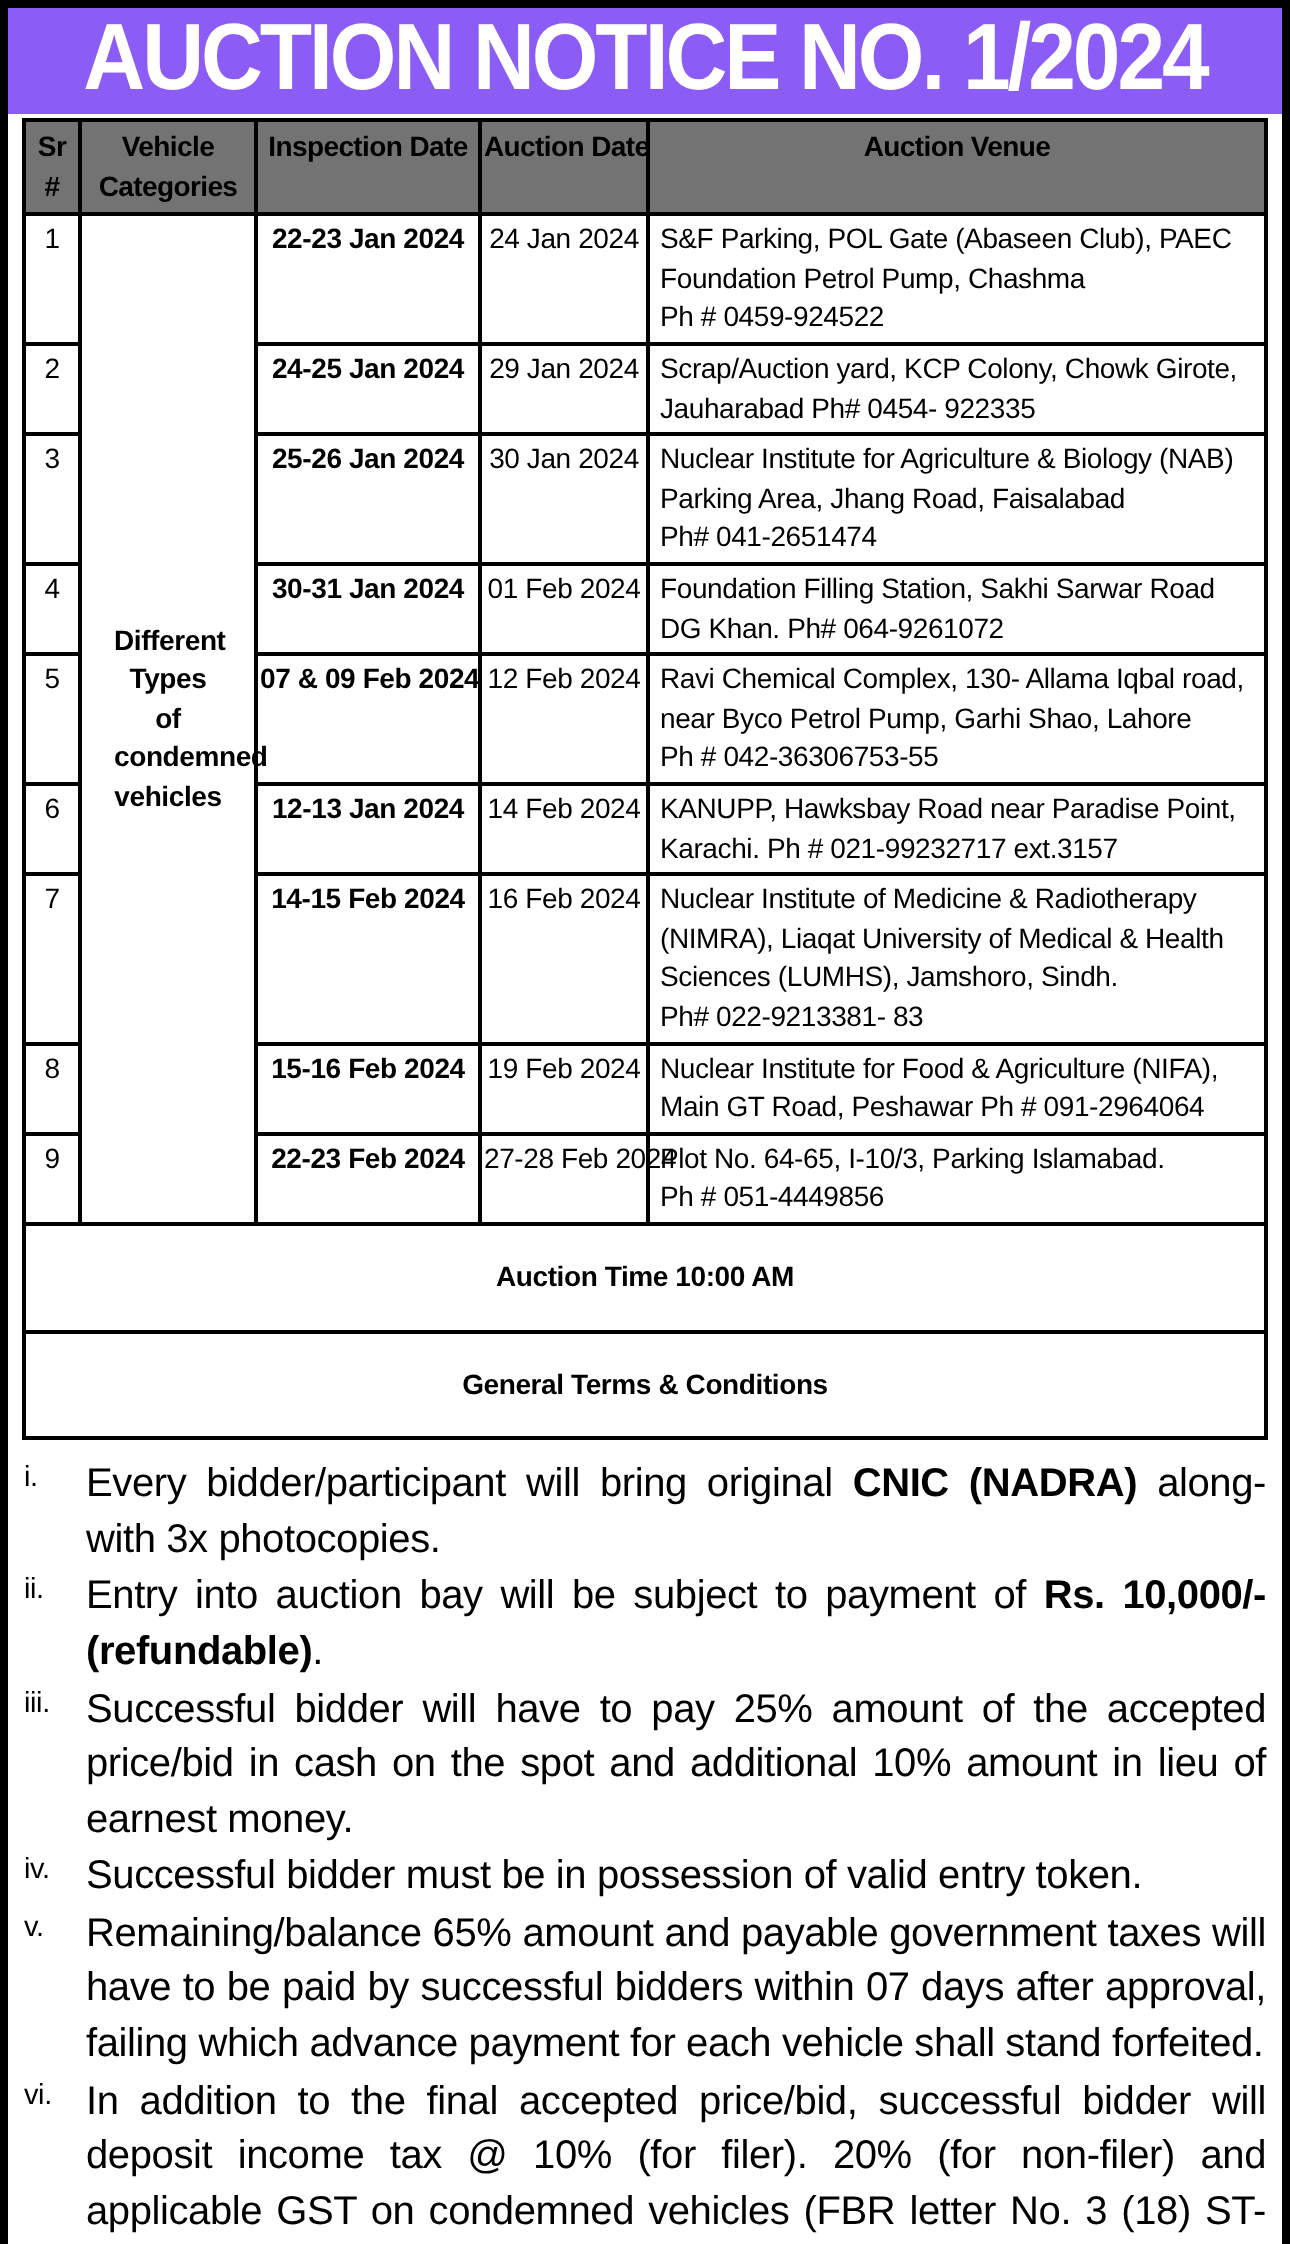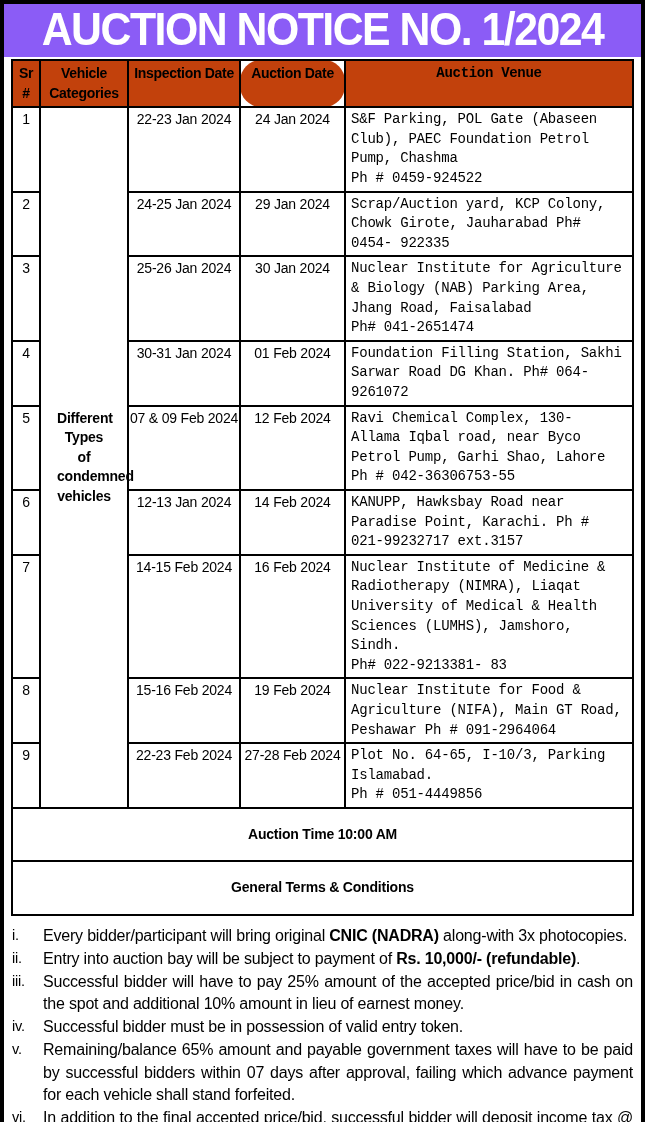--- a/index.html
+++ b/index.html
@@ -42,40 +42,40 @@
     table-layout: fixed;
   }
   table.schedule th, table.schedule td {
     border: 2px solid #000;
     vertical-align: top;
     font-size: 14px;
     line-height: 1.4;
     letter-spacing: -0.2px;
   }
   table.schedule th {
-    background: #c2410c;
+    background: #737373;
     font-weight: bold;
     text-align: center;
     font-size: 14px;
     padding: 3px 1px;
     vertical-align: top;
     letter-spacing: -0.3px;
   }
   .c-sr { width: 28px; text-align: center; padding: 2px 1px; }
   .c-cat {
     width: 88px;
     text-align: center;
     vertical-align: middle !important;
     font-weight: bold;
     padding: 2px 16px;
     font-size: 14.5px;
   }
-  .c-idate { width: 112px; text-align: center; padding: 2px 1px; white-space: nowrap; }
-  .c-adate { width: 105px; text-align: center; padding: 2px 1px; white-space: nowrap; border-radius: 21px; }
-  .c-venue { text-align: left; padding: 2px 5px; white-space: pre-line; font-family: Liberation Mono, monospace; }
+  .c-idate { width: 112px; text-align: center; padding: 2px 1px; white-space: nowrap; font-weight: bold; }
+  .c-adate { width: 84px; text-align: center; padding: 2px 1px; white-space: nowrap; }
+  .c-venue { text-align: left; padding: 2px 5px; white-space: pre-line; }
   .full-row {
     text-align: center;
     font-weight: bold;
     font-size: 15px;
     padding: 16px 2px !important;
     vertical-align: middle !important;
   }
   .terms {
     padding: 5px 8px 2px 8px;
   }
@@ -84,21 +84,21 @@
     grid-template-columns: 31px 1fr;
     column-gap: 0;
     margin-bottom: 1px;
   }
   .term .t-label {
     font-size: 14.5px;
     line-height: 1.38;
     letter-spacing: -0.2px;
   }
   .term .t-text {
-    font-size: 16px;
+    font-size: 20px;
     line-height: 1.38;
     text-align: justify;
     letter-spacing: -0.2px;
   }
 </style>
 </head>
 <body>
 
 <div class="page">
 

